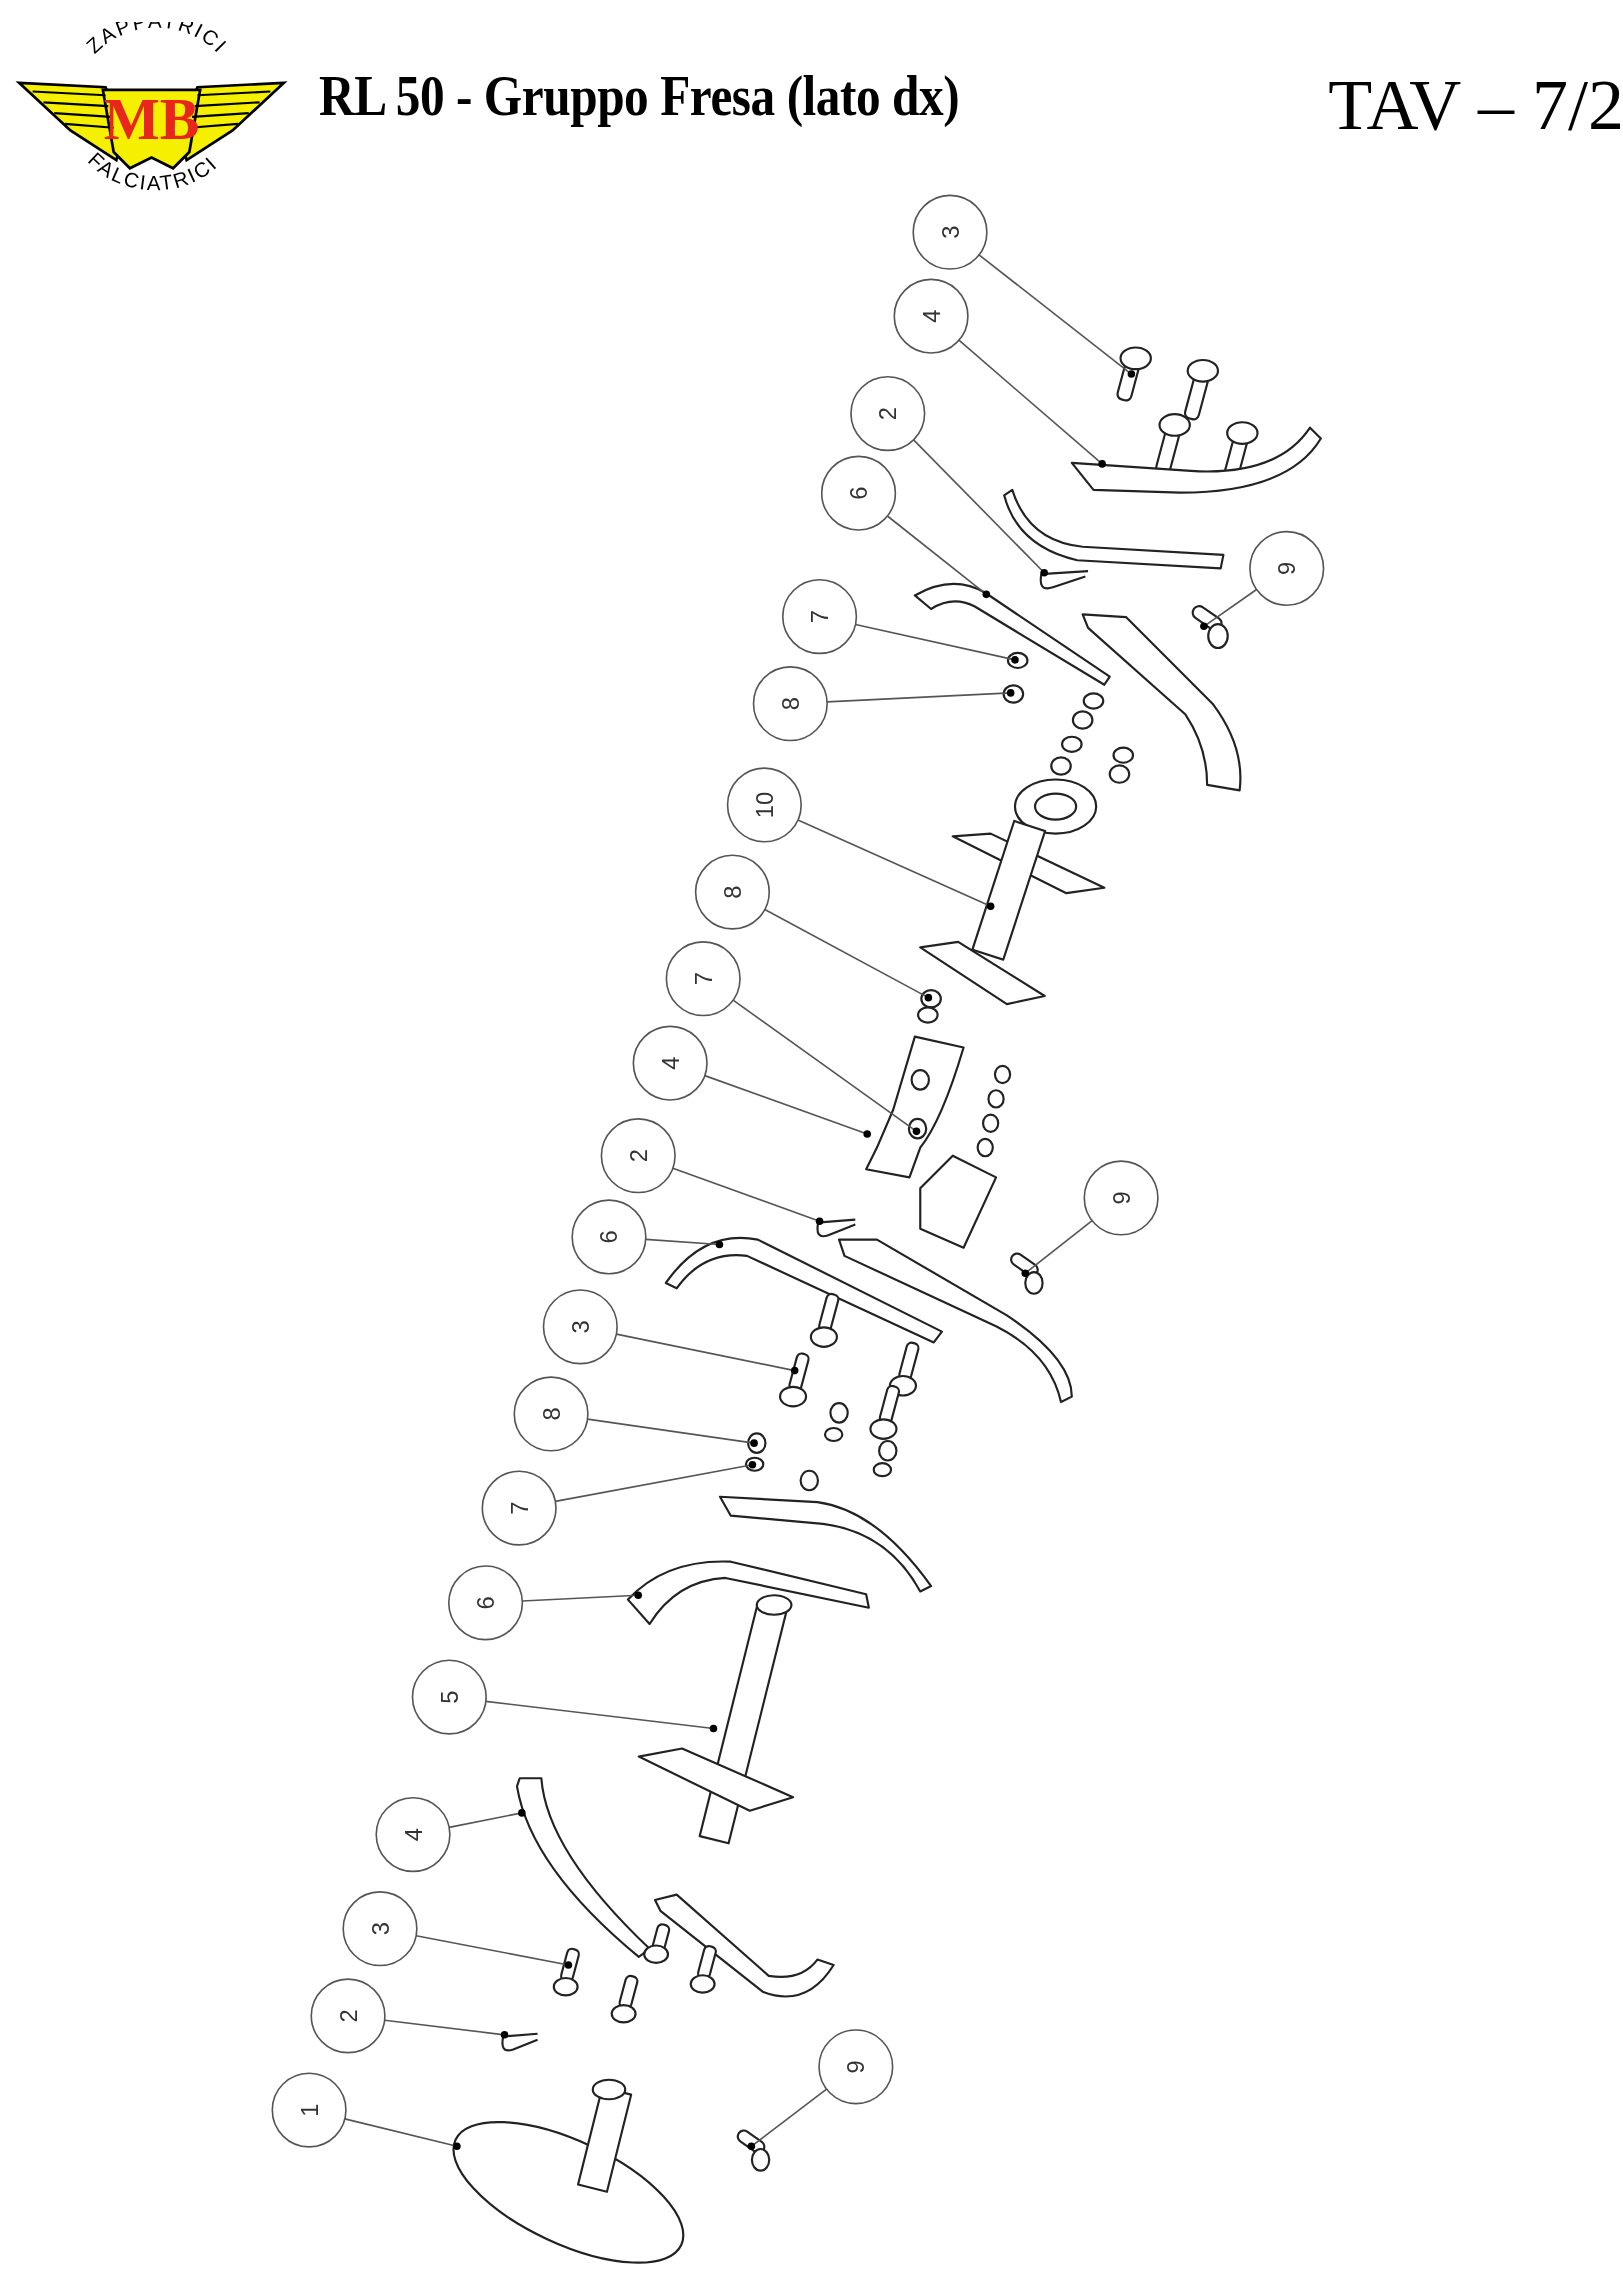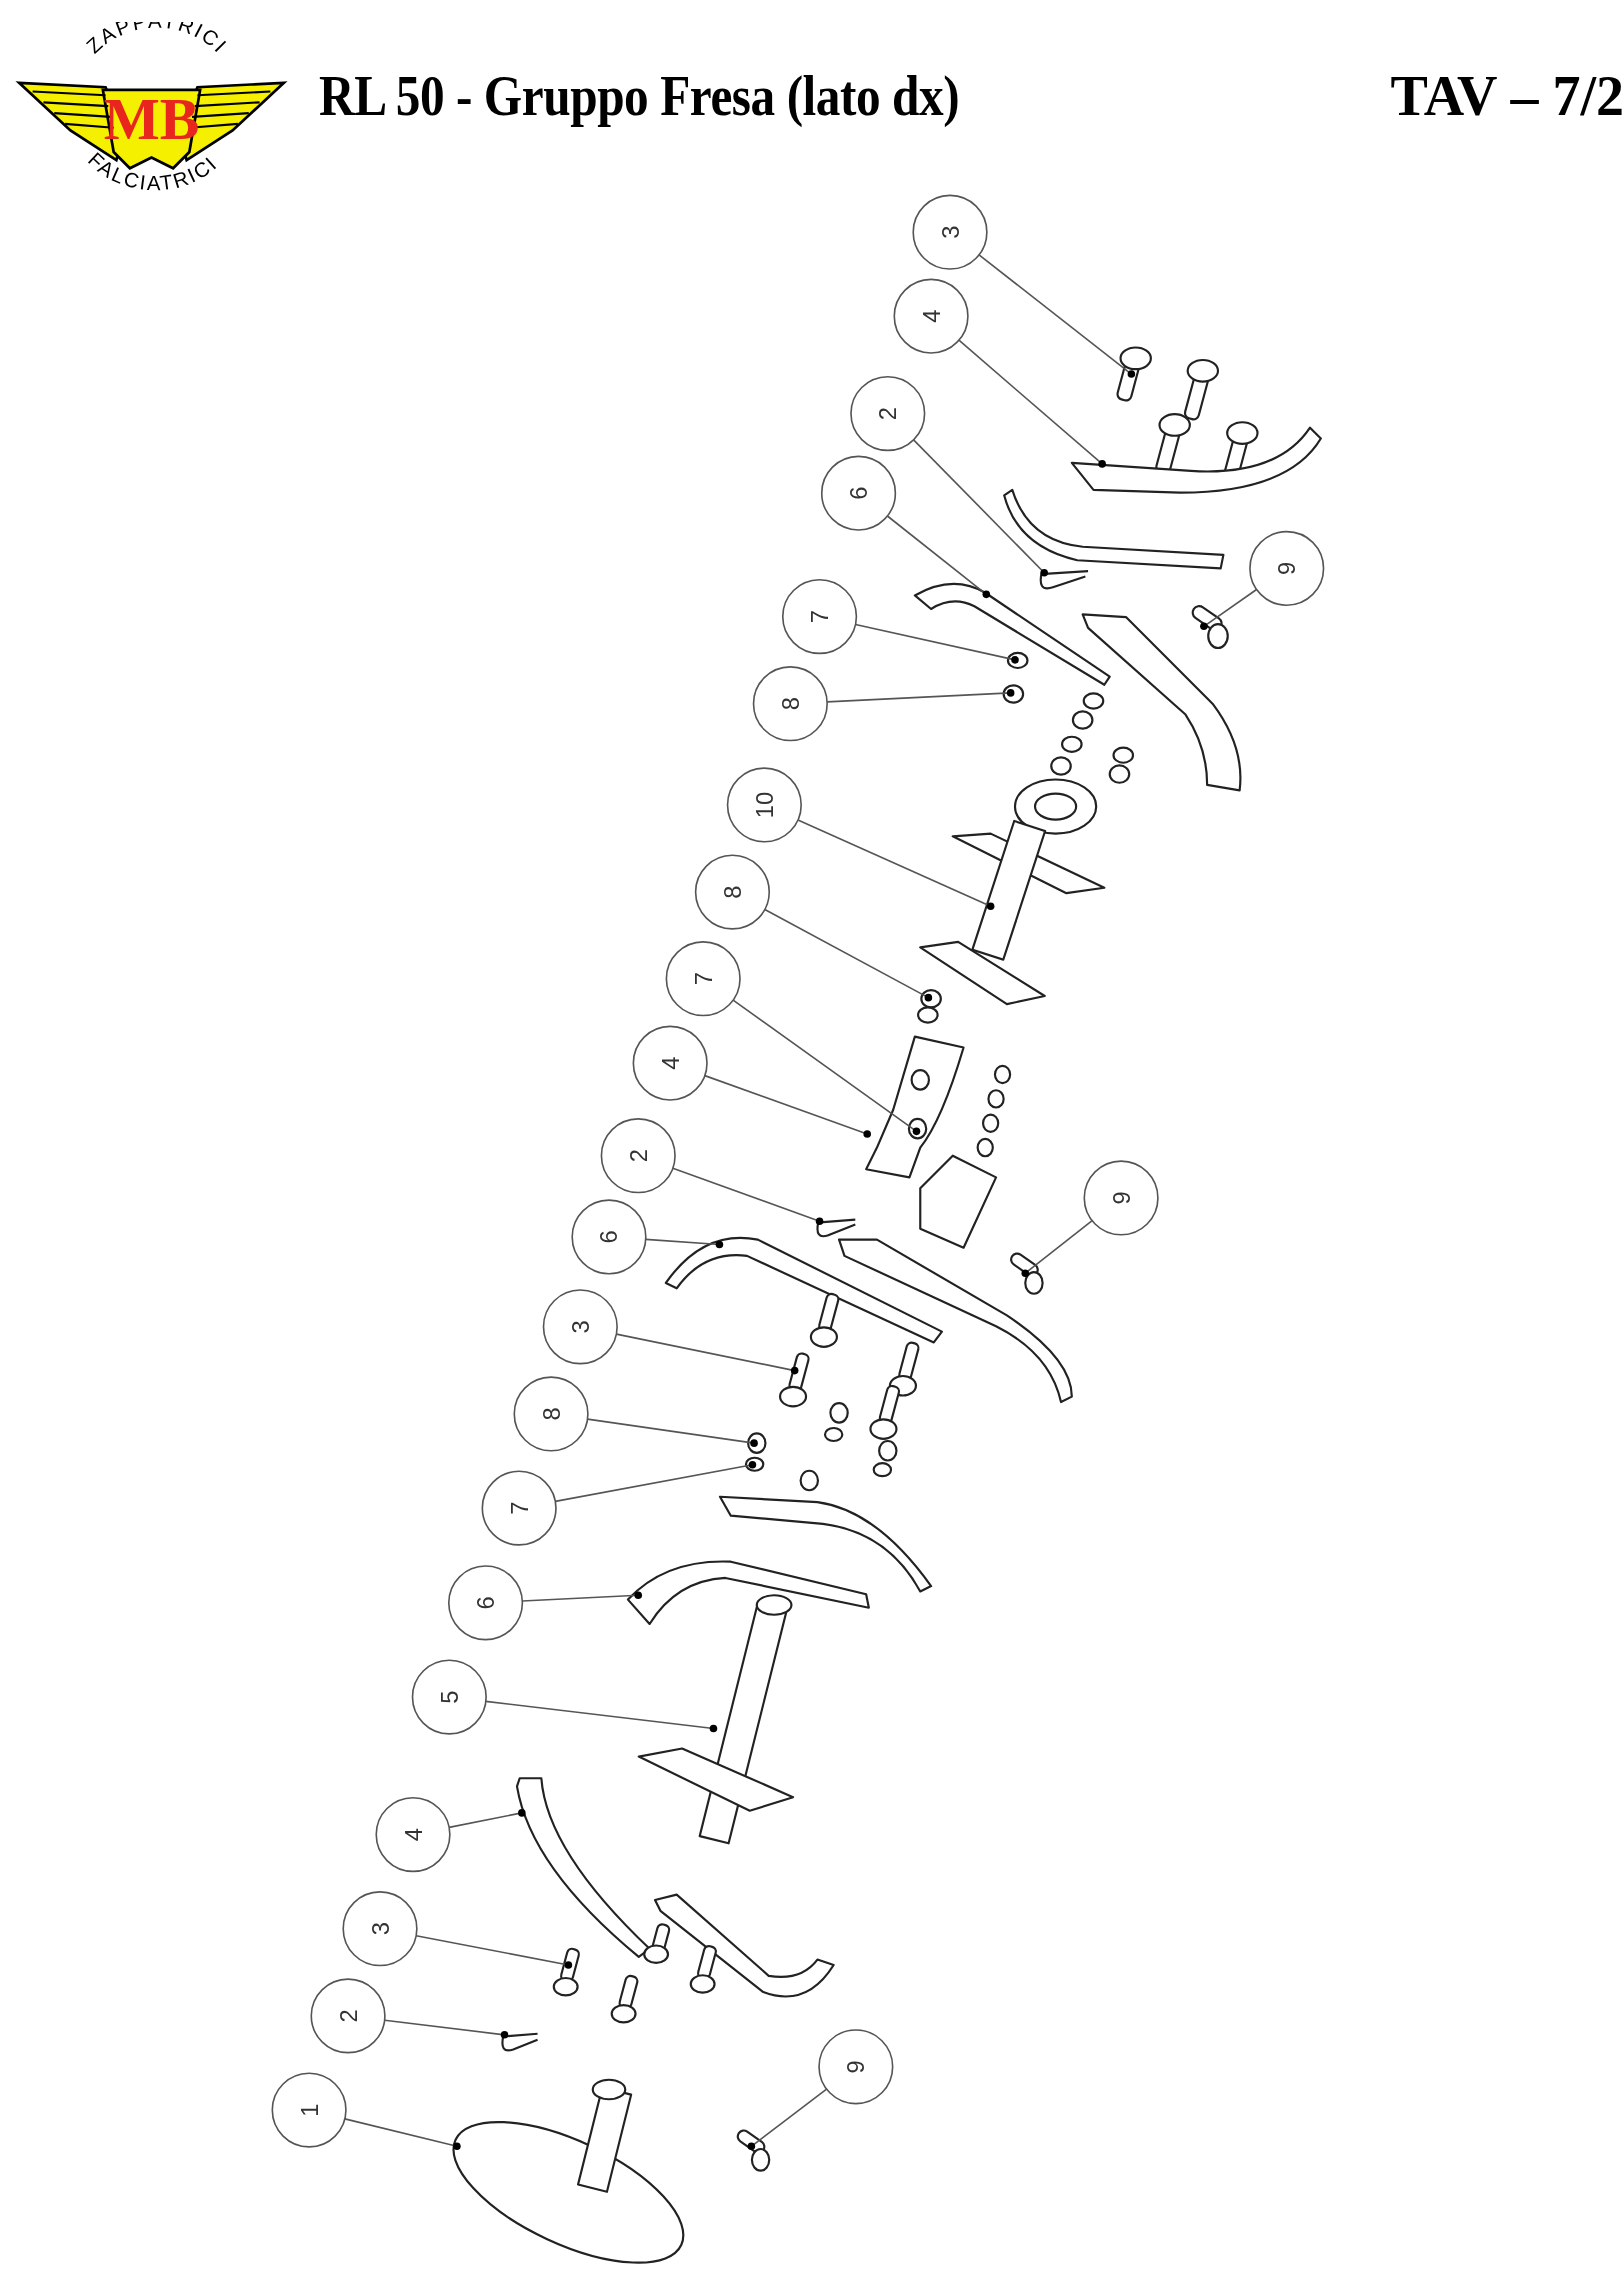--- a/index.html
+++ b/index.html
@@ -1,20 +1,20 @@
 <!DOCTYPE html>
 <html style="font-size:8.7px"><head>
 <meta charset="utf-8">
 <style>
   html, body { margin:0; padding:0; background:#ffffff; }
   body { width:1624px; height:2273px; position:relative; overflow:hidden; font-family:"Liberation Serif", serif; }
   .header { position:absolute; left:0; top:0; width:1624px; height:206px; }
   .logo { position:absolute; left:10.8px; top:21.6px; width:281px; height:179px; }
   .title { position:absolute; left:319px; top:64px; font-family:"Liberation Serif", serif; font-weight:bold; font-size:56px; color:#000; white-space:nowrap; letter-spacing:-0.5px; transform:scaleX(0.88); transform-origin:left center; }
-  .tav { position:absolute; right:0px; top:64px; font-family:"Liberation Serif", serif; font-weight:bold; font-size:56px; color:#000; white-space:nowrap; }
+  .tav { position:absolute; right:0px; top:64px; font-family:"Liberation Serif", serif; font-weight:normal; font-size:72px; color:#000; white-space:nowrap; }
   .drawing { position:absolute; left:0; top:0; width:1624px; height:2273px; }
   .callout-num { font-family:"Liberation Sans", sans-serif; font-size:44px; fill:#333; }
 </style>
 </head>
 <body>
 
 <div class="header">
   <svg class="logo" viewBox="0 0 520 330">
     <defs>
       <path id="arcTop" d="M 120 150 A 150 140 0 0 1 420 150"></path>

